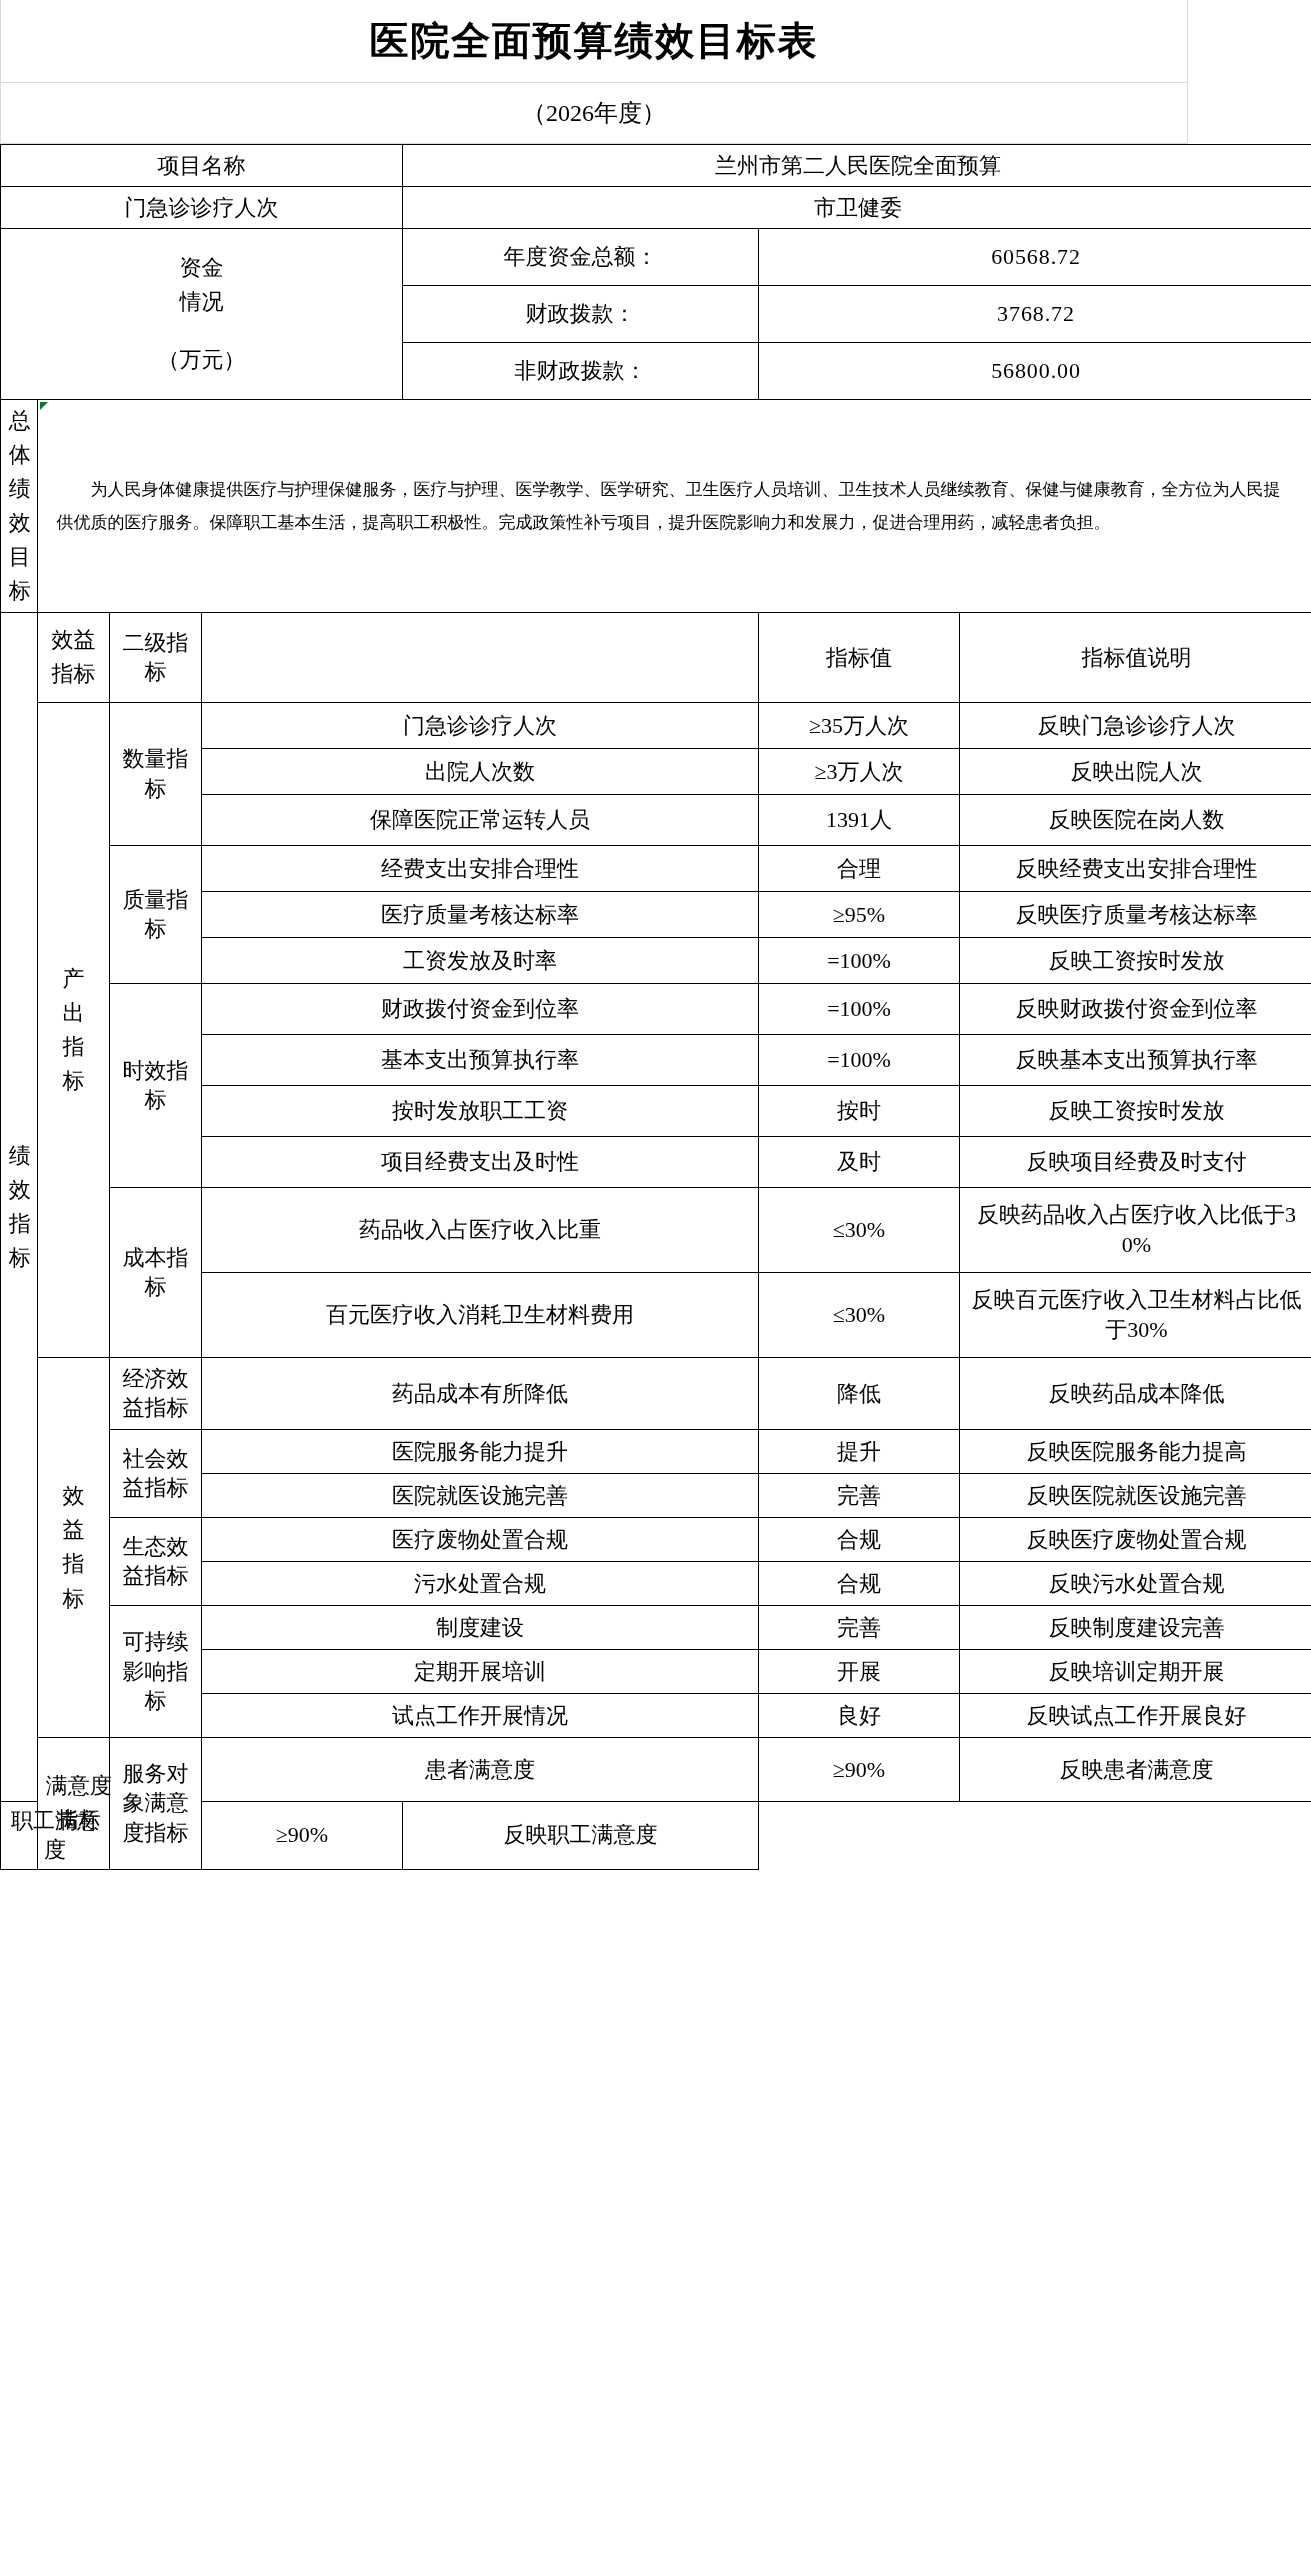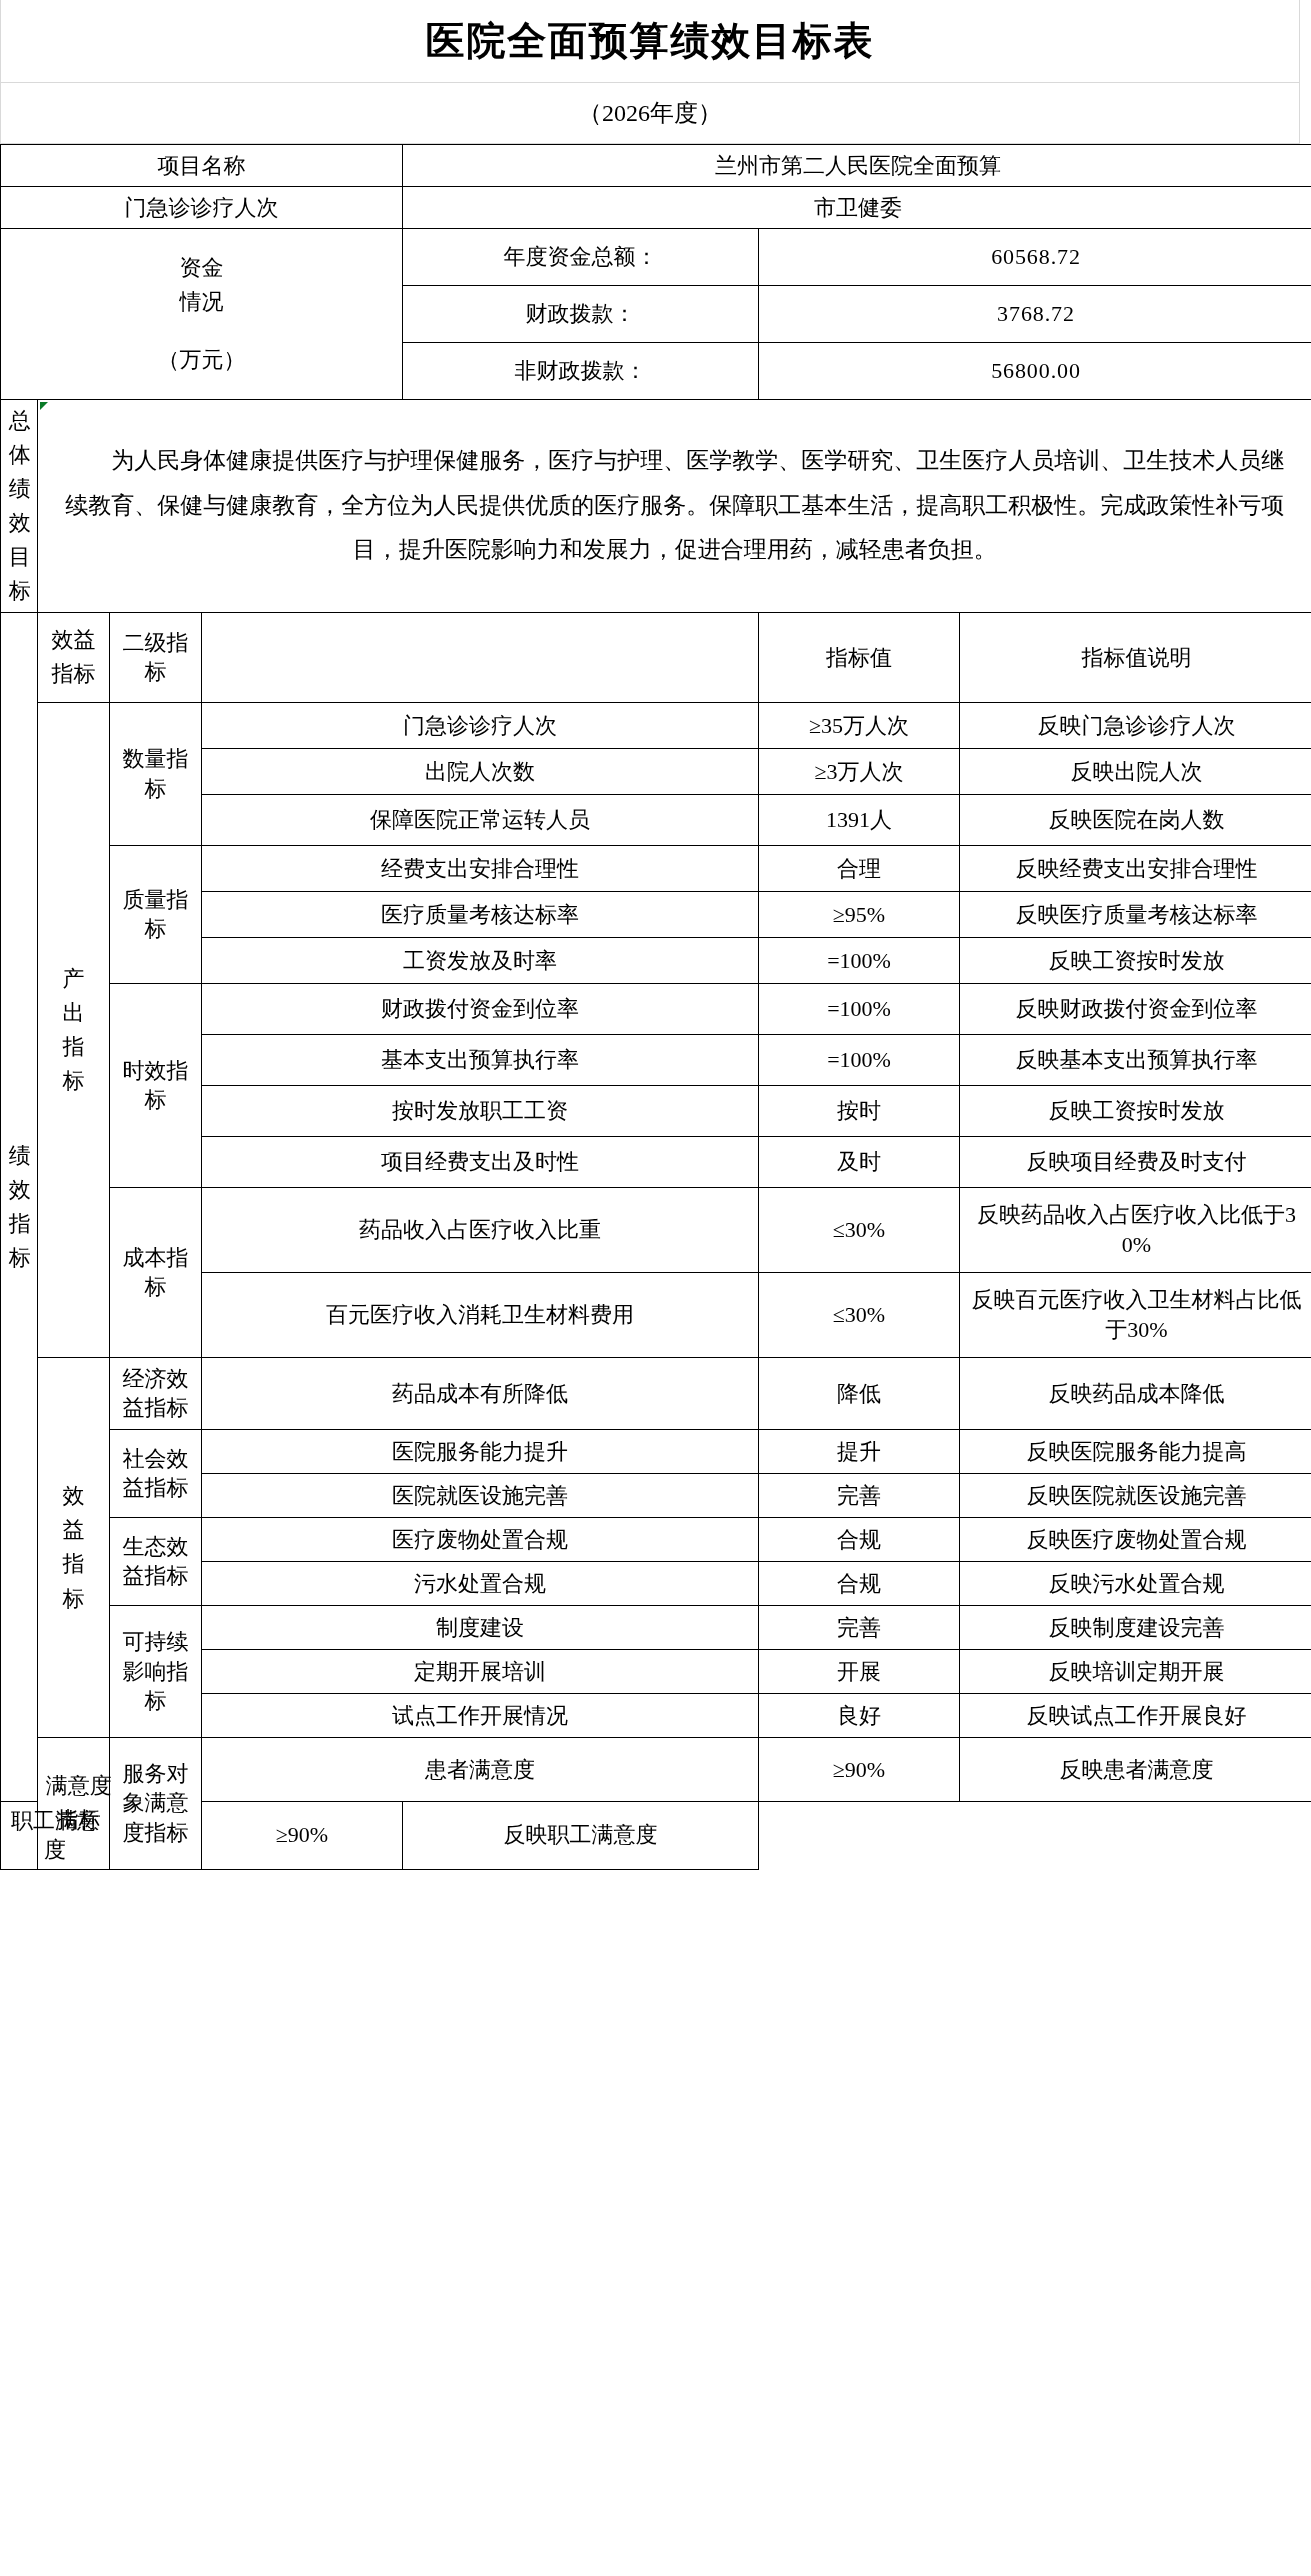--- a/index.html
+++ b/index.html
@@ -44,21 +44,21 @@
   .gc0 { width: 201px; }
   .gc1 { width: 166px; }
   .gc2 { width: 125px; }
   .gc3 { width: 127px; }
   .gc4 { width: 125px; }
   .gc5 { width: 78px; }
   .gc6 { width: 490px; border-right: none; }
 
   
   .title-row {
-    width: 1300px;
+    width: 1188px;
     box-sizing: border-box;
     border-left: 0.9px solid #d9d9d9;
     border-right: 0.9px solid #d9d9d9;
     border-bottom: 0.9px solid #d9d9d9;
     display: flex;
     align-items: center;
     justify-content: center;
   }
   .title-main {
     height: 83px;
@@ -103,22 +103,22 @@
   .vstack {
     display: block;
     width: 1.2em;
     margin: 0 auto;
     word-break: break-all;
     line-height: 1.55;
   }
 
   
   .goal-text {
-    text-align: center;
-    font-size: 23px;
+    text-align: left;
+    font-size: 17px;
     line-height: 1.95;
     text-indent: 2em;
     padding: 20px 14.7px 20px 13px;
   }
   .goal-cell { position: relative; }
   .green-tri {
     position: absolute;
     top: 1.8px;
     left: 1.8px;
     width: 0;

